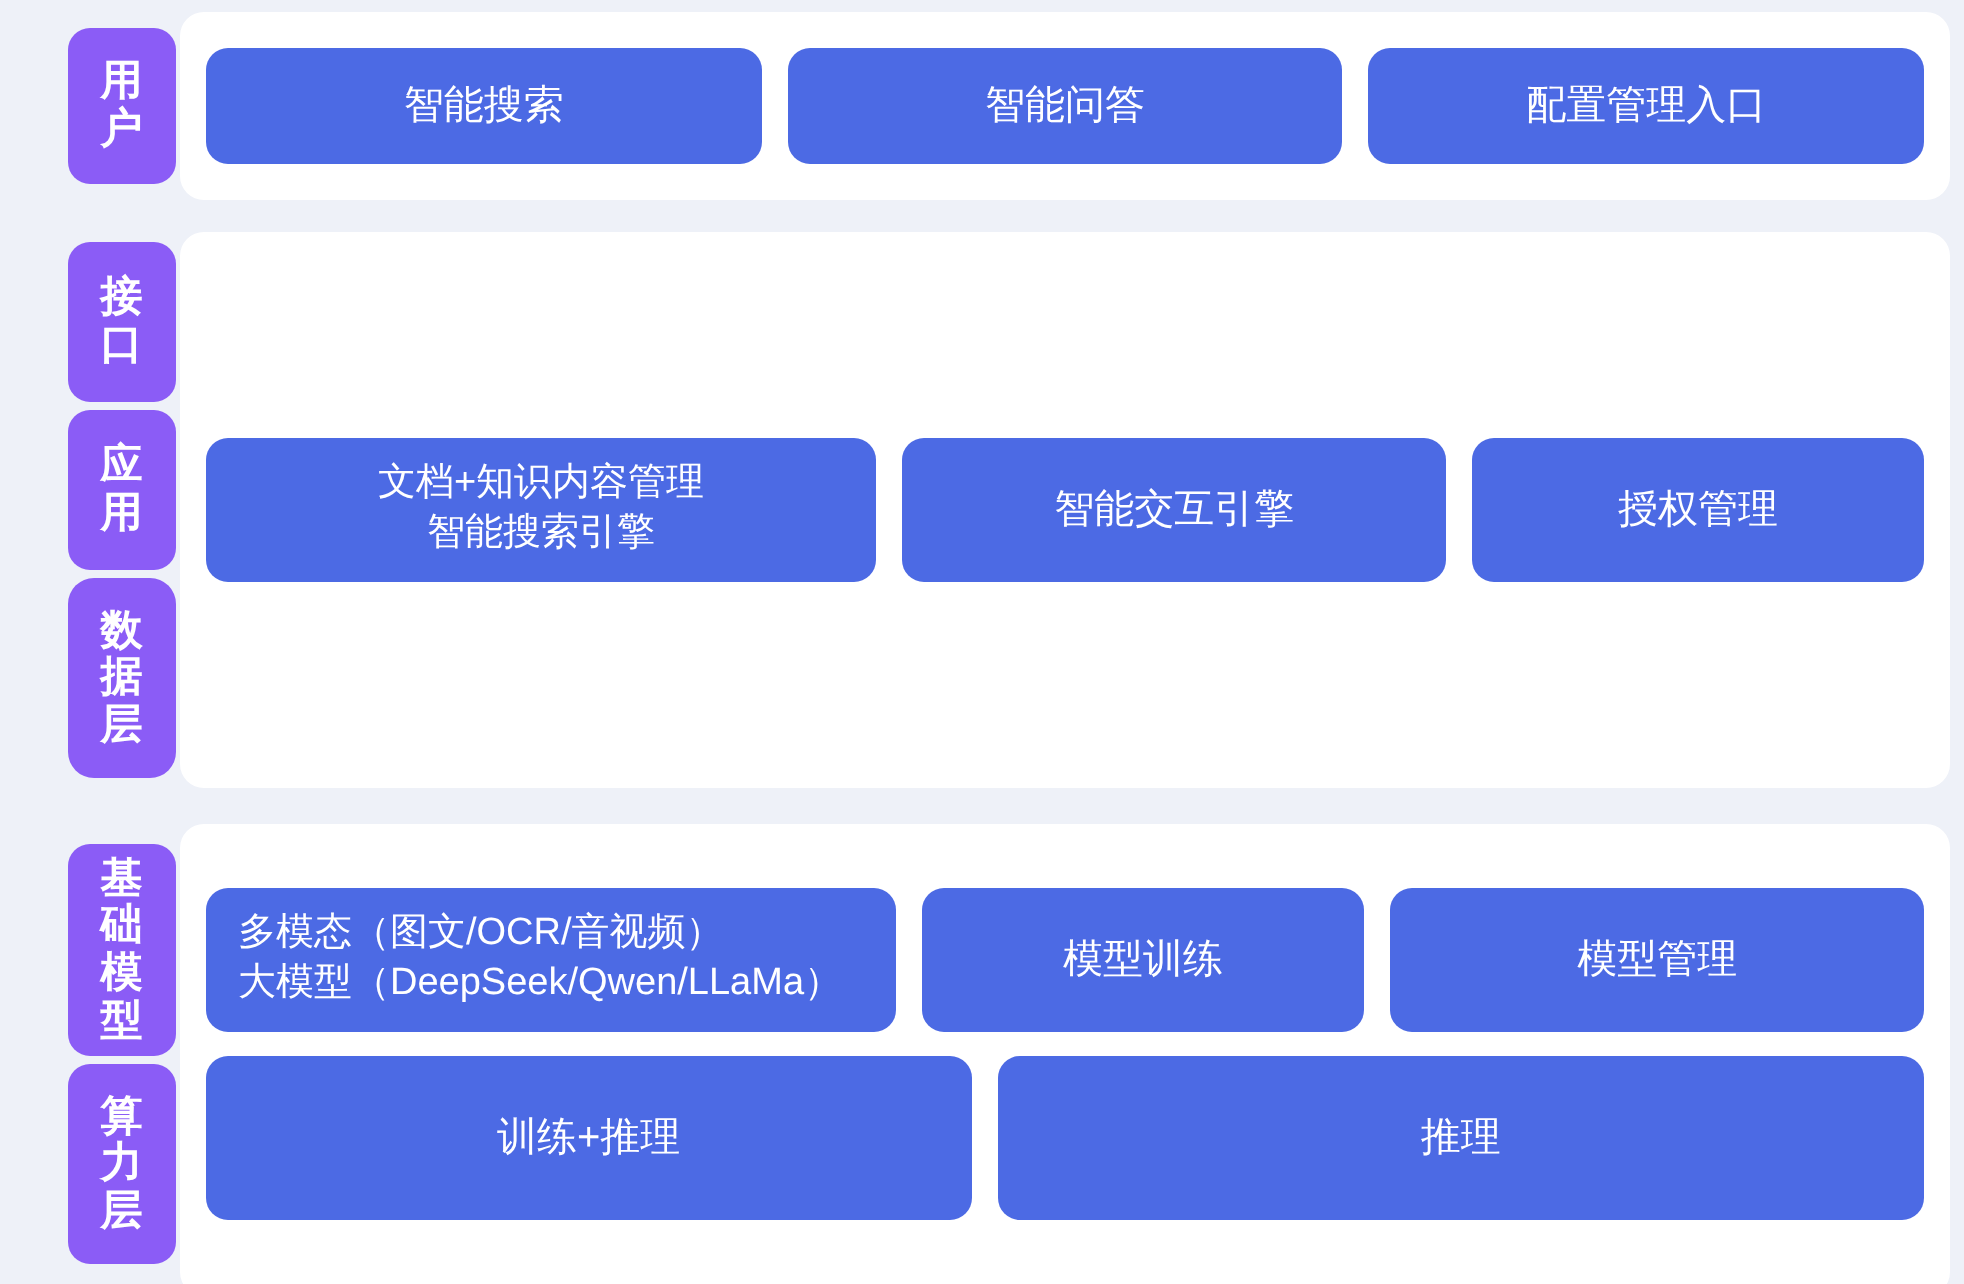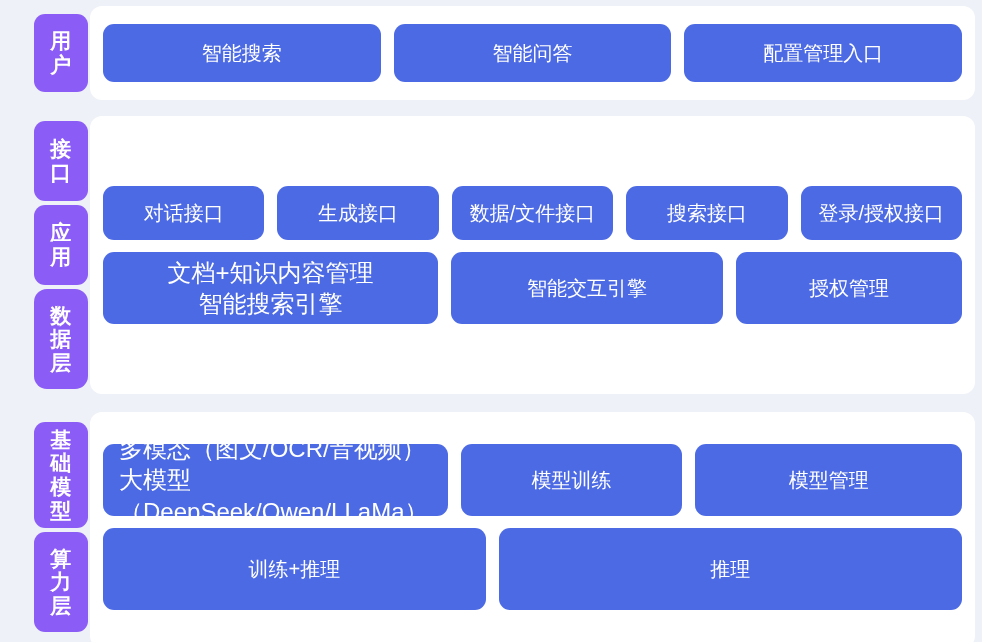--- a/index.html
+++ b/index.html
@@ -109,21 +109,21 @@
     font-size: 20px;
     font-weight: 400;
     line-height: 1.32;
     box-sizing: border-box;
     padding: 6px 8px;
     white-space: pre-line;
     flex: 1 1 0;
   }
 
   .box.multiline {
-    font-size: 24px;
+    font-size: 19px;
     line-height: 1.3;
   }
 
   
   .row-user .box       { height: 58px; }
   .row-interface .box  { height: 54px; }
   .row-app .box        { height: 72px; }
   .row-data .box       { height: 58px; }
   .row-model .box      { height: 72px; }
   .row-compute .box    { height: 82px; }
@@ -168,27 +168,20 @@
       <div class="side-tag" style="height:80px;">
         <span>应用</span>
       </div>
       <div class="side-tag" style="height:100px;border-radius:13px;">
         <span>数据层</span>
       </div>
     </div>
 
     <div class="rows">
 
-      <div class="row row-interface">
-        <div class="box">对话接口</div>
-        <div class="box">生成接口</div>
-        <div class="box">数据/文件接口</div>
-        <div class="box">搜索接口</div>
-        <div class="box">登录/授权接口</div>
-      </div>
 
       <div class="row row-app">
         <div class="box multiline" style="flex-grow:1.52;">文档+知识内容管理
 智能搜索引擎</div>
         <div class="box" style="flex-grow:1.22;">智能交互引擎</div>
         <div class="box">授权管理</div>
       </div>
 
 
     </div>

